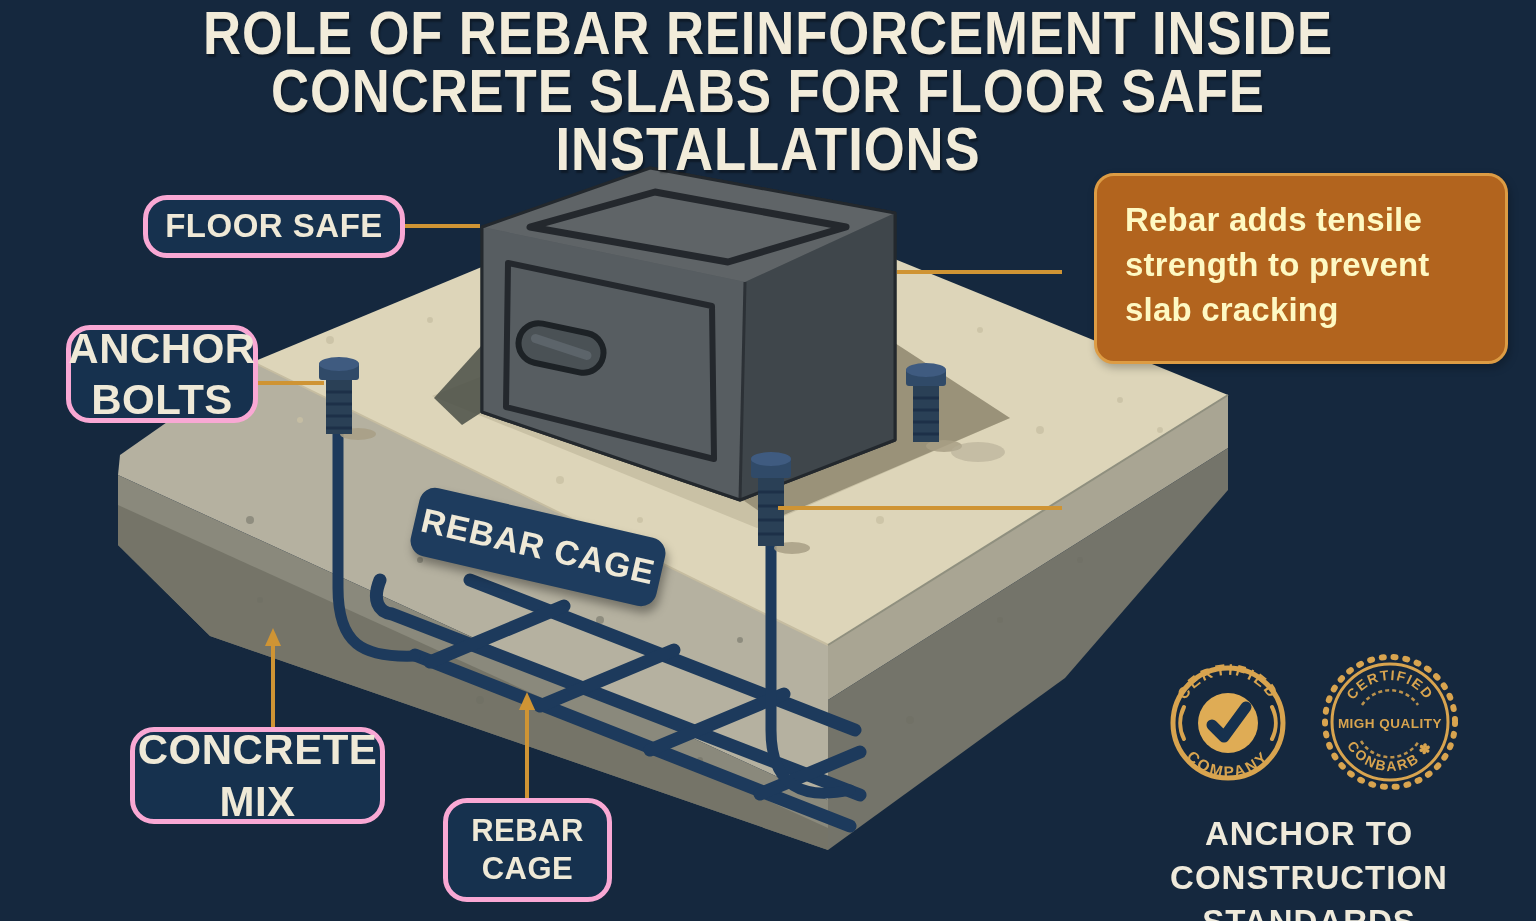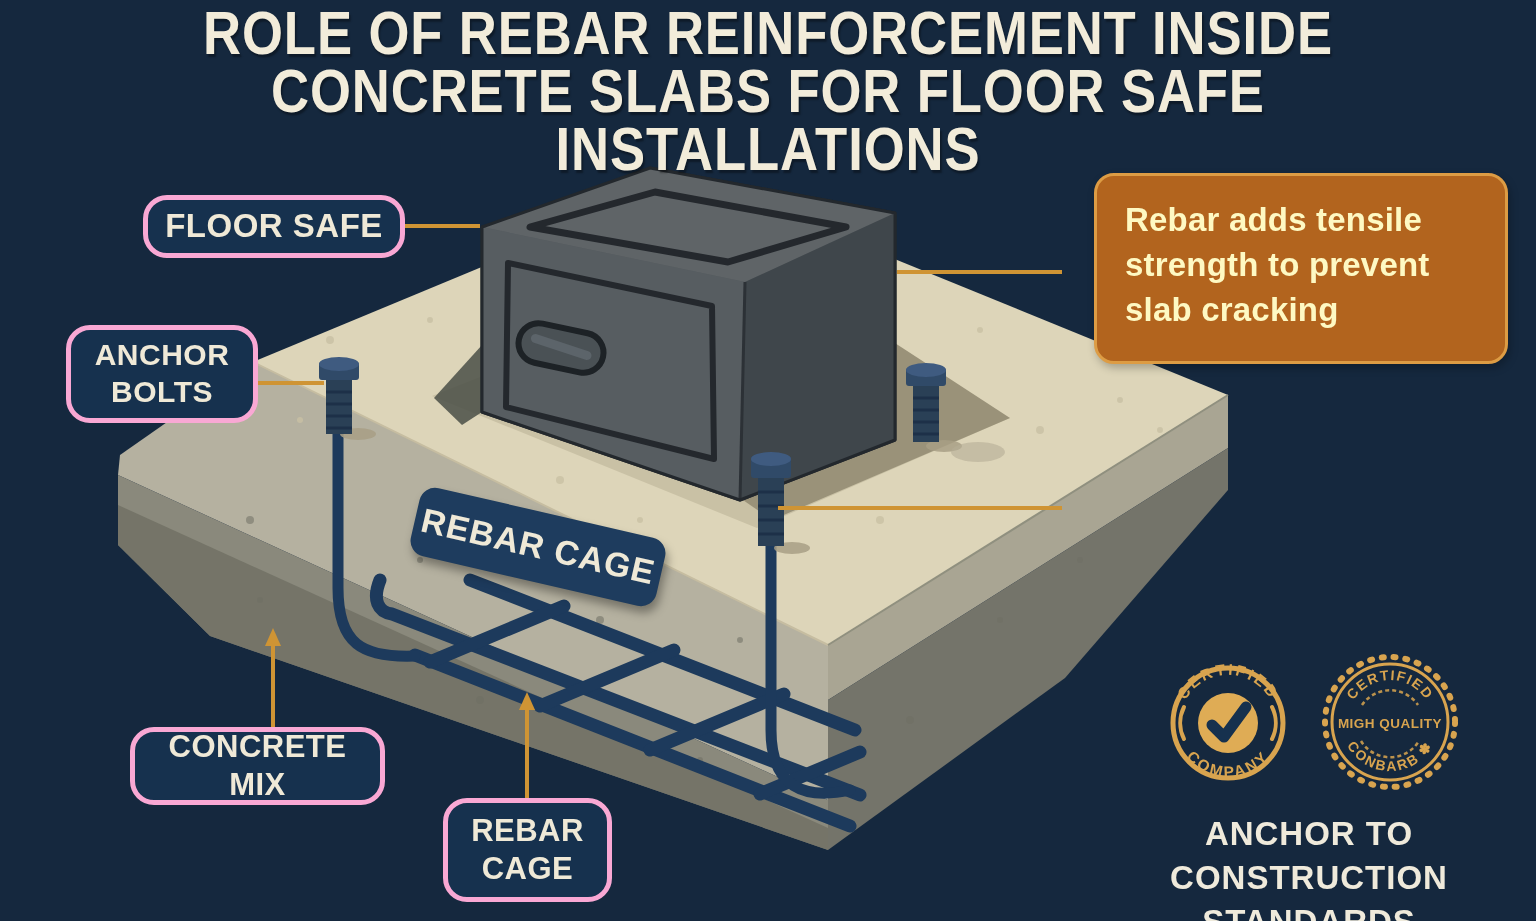--- a/index.html
+++ b/index.html
@@ -18,22 +18,22 @@
   }
   
   .chip{
     position:absolute;box-sizing:border-box;
     background:#16314E;border:5px solid #f9a8d4;border-radius:24px;
     color:#EFE9D7;font-weight:bold;text-align:center;
     display:flex;align-items:center;justify-content:center;
     letter-spacing:.5px;line-height:1.22;
   }
   #chip-floor-safe{left:143px;top:195px;width:262px;height:63px;font-size:33px;}
-  #chip-anchor-bolts{left:66px;top:325px;width:192px;height:98px;font-size:30px;padding:4px 27px;}
-  #chip-concrete-mix{left:130px;top:727px;width:255px;height:78px;font-size:31px;padding:4px 30px;}
+  #chip-anchor-bolts{left:66px;top:325px;width:192px;height:98px;font-size:42px;padding:4px 27px;}
+  #chip-concrete-mix{left:130px;top:727px;width:255px;height:97px;font-size:42px;padding:4px 30px;}
   #chip-rebar-cage-bottom{left:443px;top:798px;width:169px;height:104px;font-size:31px;padding:4px 20px;}
   #chip-rebar-cage-tilted{
     left:412px;top:512px;width:252px;height:70px;font-size:34px;
     background:#1E3C5E;border:none;border-radius:16px;
     transform:rotate(13deg);transform-origin:50% 50%;
     box-shadow:4px 6px 10px rgba(0,0,0,.35);letter-spacing:1px;
   }
   
   .callout{
     position:absolute;box-sizing:border-box;left:1062px;width:414px;

